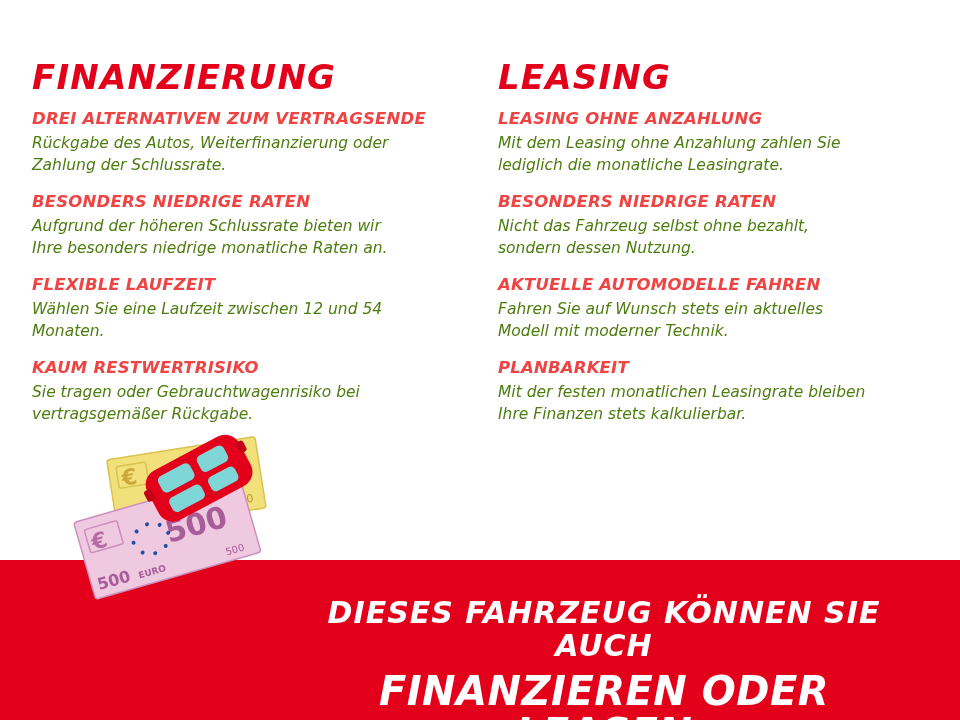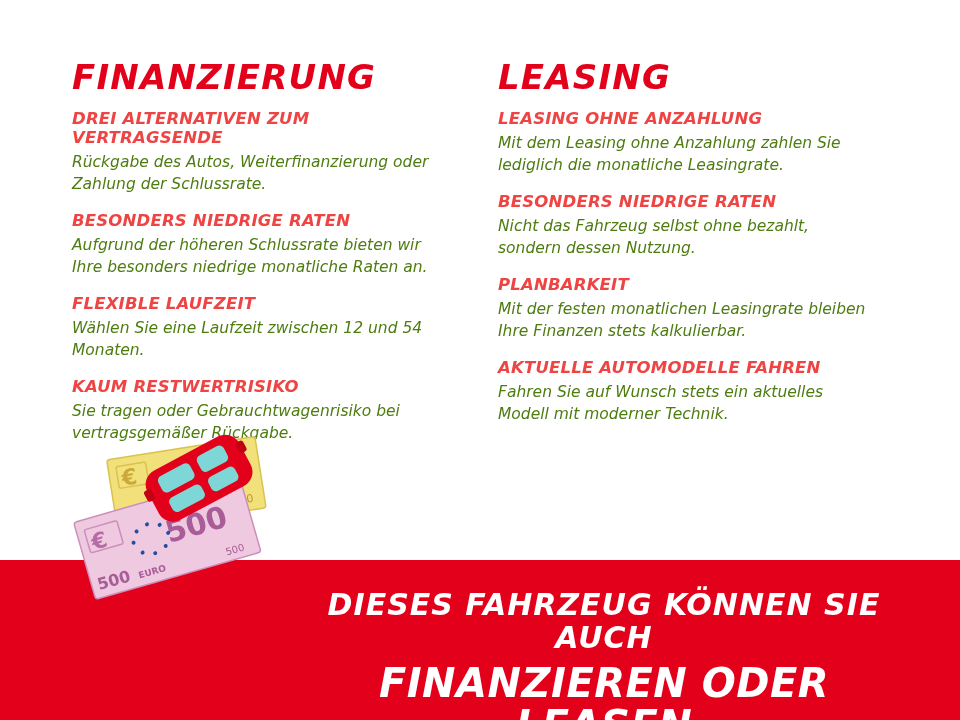--- a/index.html
+++ b/index.html
@@ -27,21 +27,21 @@
     left: 0;
     width: 960px;
     display: flex;
     flex-direction: row;
   }
   .col {
     box-sizing: border-box;
   }
   .col-left {
     width: 450px;
-    padding-left: 72px;
+    padding-left: 32px;
   }
   .col-right {
     width: 450px;
     padding-left: 48px;
   }
 
   .col-title {
     color: #e2001a;
     font-family: "DejaVu Sans", sans-serif;
     font-weight: bold;
@@ -96,21 +96,21 @@
     color: #ffffff;
   }
   .banner-line1 {
     font-family: "DejaVu Sans", sans-serif;
     font-weight: bold;
     font-style: italic;
     font-size: 30px;
     letter-spacing: 1px;
     line-height: 1.1;
     text-transform: uppercase;
-    margin: 4px 0 8px 0;
+    margin: 12px 0 8px 0;
   }
   .banner-line2 {
     font-family: "DejaVu Sans", sans-serif;
     font-weight: bold;
     font-style: italic;
     font-size: 40px;
     letter-spacing: 0.5px;
     line-height: 1.05;
     text-transform: uppercase;
     margin: 0;
@@ -164,27 +164,27 @@
         <div class="block-head">Leasing ohne Anzahlung</div>
         <p class="block-body">Mit dem Leasing ohne Anzahlung zahlen Sie lediglich die monatliche Leasingrate.</p>
       </div>
 
       <div class="block">
         <div class="block-head">Besonders niedrige Raten</div>
         <p class="block-body">Nicht das Fahrzeug selbst ohne bezahlt, sondern dessen Nutzung.</p>
       </div>
 
       <div class="block">
+        <div class="block-head">Aktuelle Automodelle fahren</div>
+        <p class="block-body">Fahren Sie auf Wunsch stets ein aktuelles Modell mit moderner Technik.</p>
+      </div>
+
+      <div class="block">
         <div class="block-head">Planbarkeit</div>
         <p class="block-body">Mit der festen monatlichen Leasingrate bleiben Ihre Finanzen stets kalkulierbar.</p>
-      </div>
-
-      <div class="block">
-        <div class="block-head">Aktuelle Automodelle fahren</div>
-        <p class="block-body">Fahren Sie auf Wunsch stets ein aktuelles Modell mit moderner Technik.</p>
       </div>
     </div>
   </div>
 
   <div class="banner">
     <div class="banner-inner">
       <div class="banner-line1">Dieses Fahrzeug können Sie auch</div>
       <div class="banner-line2">Finanzieren oder Leasen</div>
     </div>
   </div>

